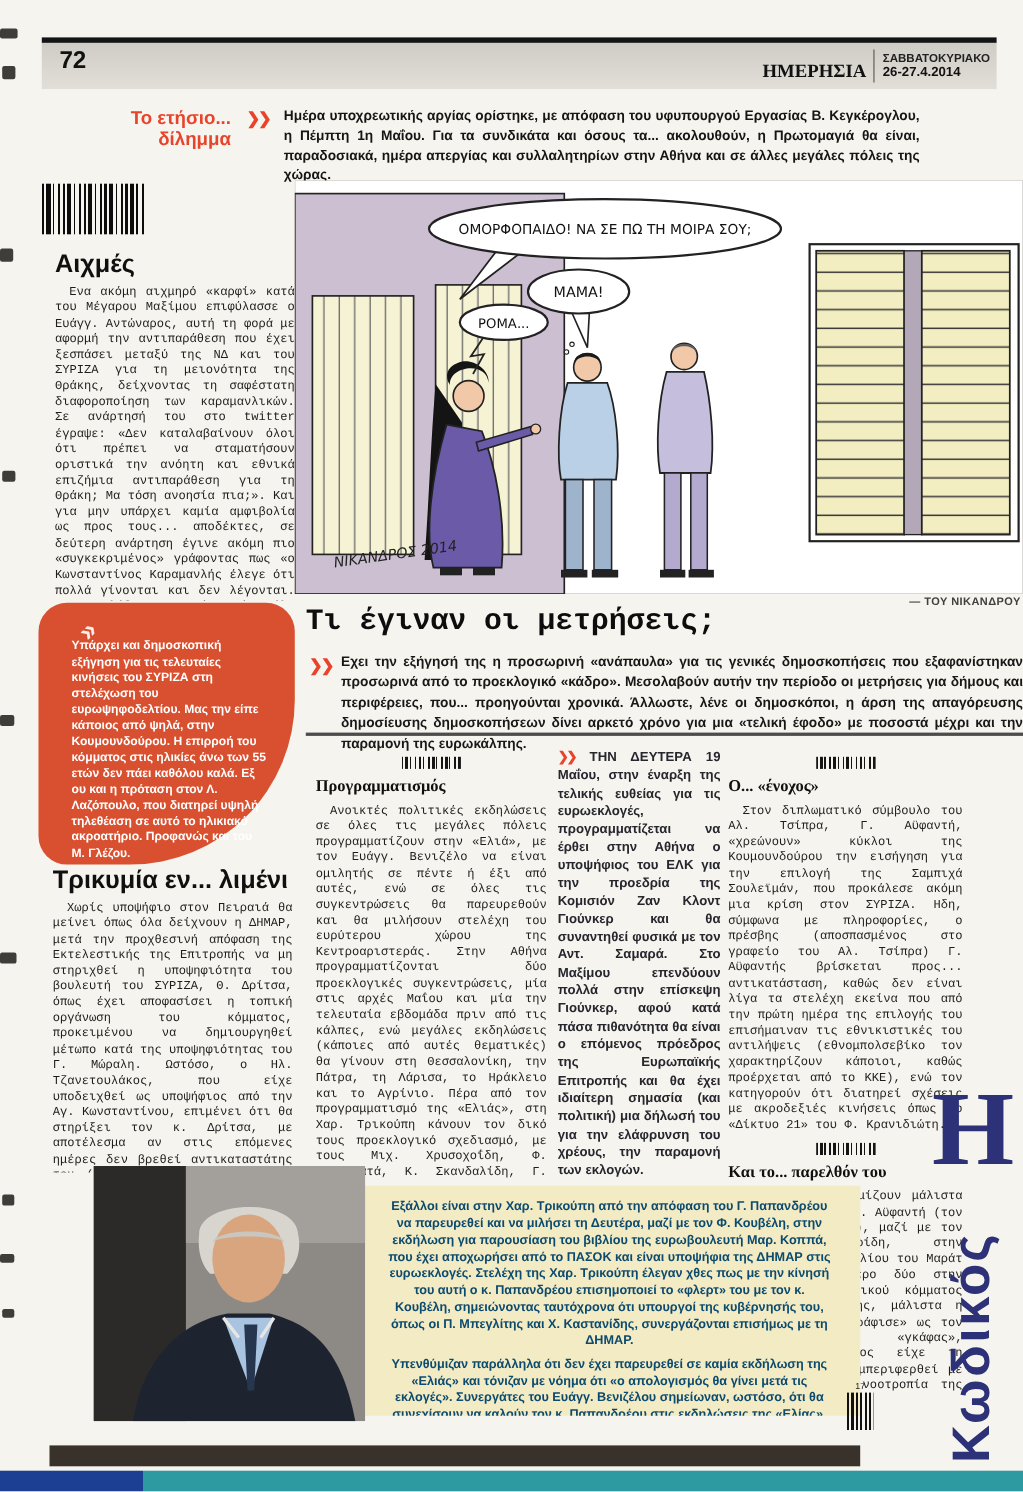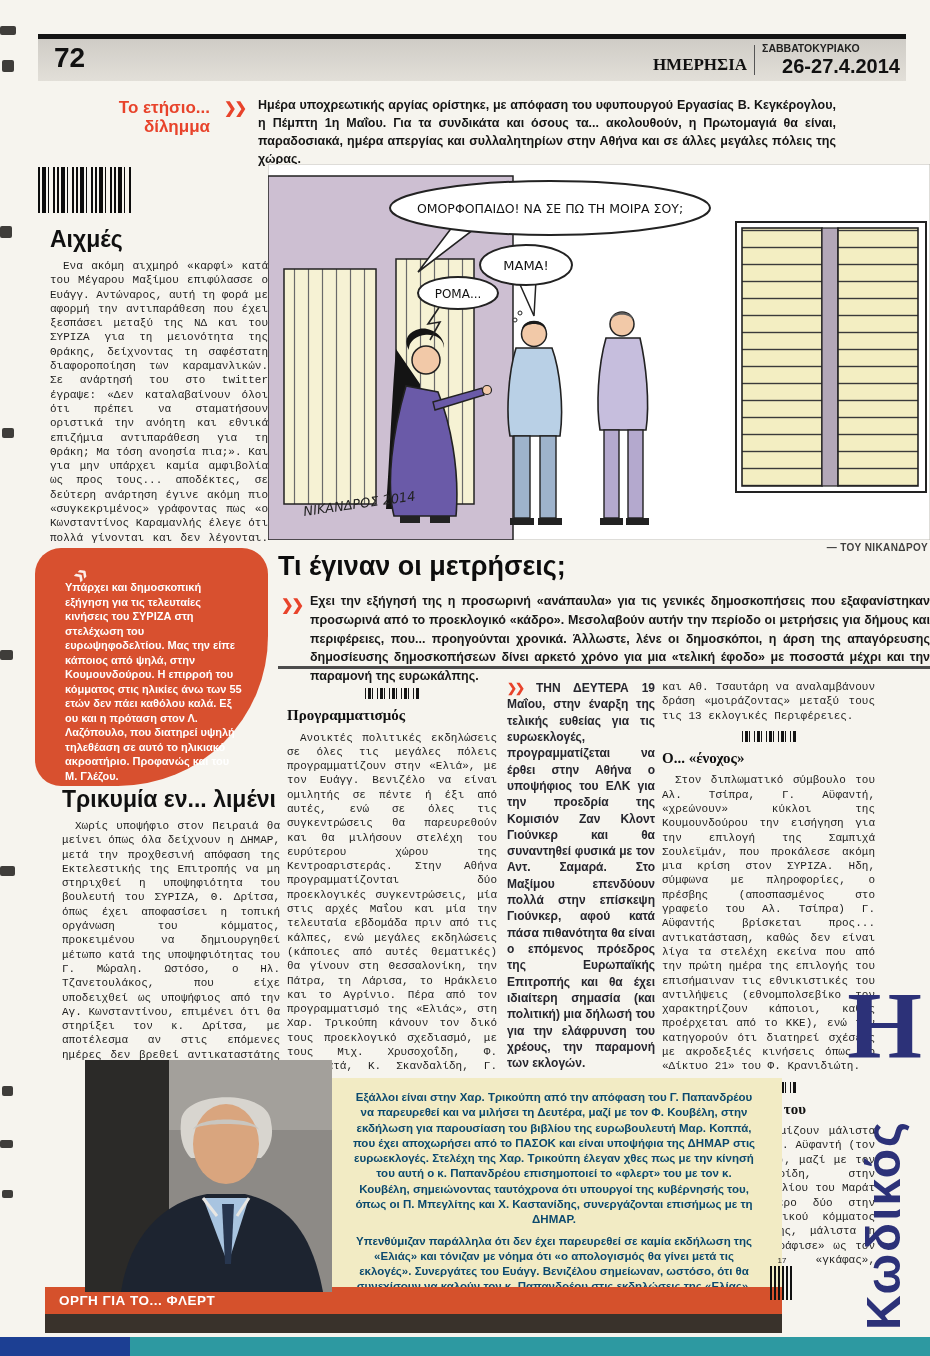--- a/index.html
+++ b/index.html
@@ -4,27 +4,27 @@
 <style>
   html,body{margin:0;padding:0;background:#dcd9d3;}
   .page{position:relative;width:930px;height:1356px;background:#f6f4ee;overflow:hidden;
         font-family:"Liberation Sans",sans-serif;}
   .abs{position:absolute;}
   .serif{font-family:"Liberation Serif",serif;color:#1d1d1d;text-align:justify;}
   .clip{overflow:hidden;}
   
   .hdr-rule{left:38px;top:34px;width:868px;height:5px;background:#141414;}
   .hdr-band{left:38px;top:39px;width:868px;height:42px;background:linear-gradient(#cfccc6,#e2dfd8);}
-  .pagenum{position:absolute;left:16px;top:3px;font-weight:bold;font-size:28px;color:#111;}
+  .pagenum{position:absolute;left:16px;top:3px;font-weight:bold;font-size:22px;color:#111;}
   .mast-group{position:absolute;right:6px;top:4px;display:flex;align-items:center;gap:7px;height:34px;}
   .masthead{font-family:"Liberation Serif",serif;font-weight:bold;font-size:17px;color:#111;padding-top:10px;}
   .mast-div{width:1px;height:30px;background:#555;}
   .edition{line-height:1.1;text-align:left;}
   .edition .e1{font-size:10.5px;font-weight:bold;color:#222;}
-  .edition .e2{font-size:20px;font-weight:bold;color:#111;margin-left:20px;}
+  .edition .e2{font-size:12px;font-weight:bold;color:#111;}
   
   .kicker{left:88px;top:98px;width:122px;text-align:right;color:#e8432b;font-weight:bold;
           font-size:17px;line-height:1.12;}
   .chev{color:#e8432b;font-weight:bold;font-size:15px;letter-spacing:-2px;}
   .intro-chev{left:224px;top:99px;}
   .intro-lead{left:258px;top:97px;width:578px;font-weight:bold;font-size:12.5px;line-height:1.43;color:#151515;text-align:justify;}
   
   .bc-big{background:repeating-linear-gradient(90deg,#0c0c0c 0 2px,transparent 2px 4px,#0c0c0c 4px 8px,transparent 8px 10px,#0c0c0c 10px 11px,transparent 11px 15px,#0c0c0c 15px 17px,transparent 17px 19px);}
   .bc-tl{left:38px;top:167px;width:94px;height:46px;}
   .bc-tr{left:855px;top:170px;width:75px;height:44px;}
@@ -39,23 +39,23 @@
   .h-sub{font-weight:bold;color:#101010;font-size:15px;margin:2px 0 5px 0;}
   .body-sm{font-size:11px;line-height:1.3;}
   .body-sm p{margin:0;text-indent:13px;font-family:Liberation Mono, monospace;}
   .body-sm p.noind{text-indent:0;}
   .colL1{left:50px;top:226px;width:218px;height:320px;}
   .rednote{left:35px;top:548px;width:233px;height:238px;background:#d8502f;color:#fff;
      border-radius:26px 26px 150px 26px;padding:10px 26px 14px 30px;box-sizing:border-box;}
   .rednote .ricon{display:block;color:rgba(255,255,255,.9);font-size:24px;font-weight:bold;
      transform:rotate(-45deg);width:30px;line-height:20px;margin:0 0 2px 6px;}
   .rednote .rtext{font-weight:bold;font-size:11px;line-height:1.32;text-align:left;}
-  .colL2{left:62px;top:786px;width:218px;height:280px;}
-  
-  .met-title{left:278px;top:551px;font-size:27px;font-weight:bold;color:#0d0d0d;}
+  .colL2{left:48px;top:786px;width:218px;height:280px;}
+  
+  .met-title{left:278px;top:551px;font-size:27px;font-weight:bold;color:#0d0d0d;font-family:Liberation Mono, monospace;}
   .met-chev{left:281px;top:596px;}
   .met-lead{left:310px;top:592px;width:620px;font-weight:bold;font-size:12.5px;line-height:1.5;color:#181818;text-align:justify;}
   .met-rule{left:278px;top:666px;width:652px;height:3px;background:#4c4c4c;}
   .col1{left:287px;top:680px;width:210px;height:392px;}
   .col2{left:507px;top:680px;width:148px;height:402px;font-weight:bold;font-size:12px;line-height:1.36;color:#26262e;text-align:justify;}
   .col2 .chev{font-size:12px;}
   .col3{left:662px;top:680px;width:213px;height:585px;}
   
   .cream{left:180px;top:1078px;width:602px;height:209px;background:#f2ebc4;box-sizing:border-box;
      padding:12px 24px 8px 170px;color:#0c4a6e;}
@@ -232,35 +232,31 @@
     <h3 class="h-sub">Προγραμματισμός</h3>
     <p>Ανοικτές πολιτικές εκδηλώσεις σε όλες τις μεγάλες πόλεις προγραμματίζουν στην «Ελιά», με τον Ευάγγ. Βενιζέλο να είναι ομιλητής σε πέντε ή έξι από αυτές, ενώ σε όλες τις συγκεντρώσεις θα παρευρεθούν και θα μιλήσουν στελέχη του ευρύτερου χώρου της Κεντροαριστεράς. Στην Αθήνα προγραμματίζονται δύο προεκλογικές συγκεντρώσεις, μία στις αρχές Μαΐου και μία την τελευταία εβδομάδα πριν από τις κάλπες, ενώ μεγάλες εκδηλώσεις (κάποιες από αυτές θεματικές) θα γίνουν στη Θεσσαλονίκη, την Πάτρα, τη Λάρισα, το Ηράκλειο και το Αγρίνιο. Πέρα από τον προγραμματισμό της «Ελιάς», στη Χαρ. Τρικούπη κάνουν τον δικό τους προεκλογικό σχεδιασμό, με τους Μιχ. Χρυσοχοΐδη, Φ. Γεννηματά, Κ. Σκανδαλίδη, Γ. Μανιάτη</p>
   </div>
 
   <div class="abs col2 clip">
     <span class="chev">❯❯</span>
     <span>ΤΗΝ ΔΕΥΤΕΡΑ 19</span><span> Μαΐου, στην έναρξη της τελικής ευθείας για τις ευρωεκλογές, προγραμματίζεται να έρθει στην Αθήνα ο υποψήφιος του ΕΛΚ για την προεδρία της Κομισιόν Ζαν Κλοντ Γιούνκερ και θα συναντηθεί φυσικά με τον Αντ. Σαμαρά. Στο Μαξίμου επενδύουν πολλά στην επίσκεψη Γιούνκερ, αφού κατά πάσα πιθανότητα θα είναι ο επόμενος πρόεδρος της Ευρωπαϊκής Επιτροπής και θα έχει ιδιαίτερη σημασία (και πολιτική) μια δήλωσή του για την ελάφρυνση του χρέους, την παραμονή των εκλογών.</span>
   </div>
 
   <div class="abs col3 clip serif body-sm">
-    <p class="noind">και Αθ. Τσαυτάρη να αναλαμβάνουν δράση «μοιράζοντας» μεταξύ τους τις 13 εκλογικές Περιφέρειες.</p>
     <div class="bc-div"></div>
     <h3 class="h-sub">Ο... «ένοχος»</h3>
     <p>Στον διπλωματικό σύμβουλο του Αλ. Τσίπρα, Γ. Αϋφαντή, «χρεώνουν» κύκλοι της Κουμουνδούρου την εισήγηση για την επιλογή της Σαμπιχά Σουλεϊμάν, που προκάλεσε ακόμη μια κρίση στον ΣΥΡΙΖΑ. Ηδη, σύμφωνα με πληροφορίες, ο πρέσβης (αποσπασμένος στο γραφείο του Αλ. Τσίπρα) Γ. Αϋφαντής βρίσκεται προς... αντικατάσταση, καθώς δεν είναι λίγα τα στελέχη εκείνα που από την πρώτη ημέρα της επιλογής του επισήμαιναν τις εθνικιστικές του αντιλήψεις (εθνομπολσεβίκο τον χαρακτηρίζουν κάποιοι, καθώς προέρχεται από το ΚΚΕ), ενώ τον κατηγορούν ότι διατηρεί σχέσεις με ακροδεξιές κινήσεις όπως το «Δίκτυο 21» του Φ. Κρανιδιώτη.</p>
     <div class="bc-div"></div>
     <h3 class="h-sub">Και το... παρελθόν του</h3>
     <p>Οι ίδιοι υπενθυμίζουν μάλιστα τη συμμετοχή του Γ. Αϋφαντή (τον Οκτώβριο του 2012), μαζί με τον Σάββα Καλεντερίδη, στην παρουσίαση του βιβλίου του Μαράτ Καραγκιλάν, νούμερο δύο στην ηγεσία του κουρδικού κόμματος PPK. Σε άρθρο της, μάλιστα η «Αυγή» τον «φωτογράφισε» ως τον εισηγητή της «γκάφας», διερωτώμενη «ποιος είχε τη φαεινή ιδέα να συμπεριφερθεί με την αραχνιασμένη νοοτροπία της ΕΥΠ και να υποβάλει στον ΣΥΡΙΖΑ, σχεδόν λάθρα, την υποψηφιότητα της Σαμπιχά Σουλεϊμάν που έχει υιοθετηθεί εδώ και χρόνια από την ελληνική ακροδεξιά;».</p>
   </div>
 
   <div class="abs cream clip">
     <p>Εξάλλοι είναι στην Χαρ. Τρικούπη από την απόφαση του Γ. Παπανδρέου να παρευρεθεί και να μιλήσει τη Δευτέρα, μαζί με τον Φ. Κουβέλη, στην εκδήλωση για παρουσίαση του βιβλίου της ευρωβουλευτή Μαρ. Κοππά, που έχει αποχωρήσει από το ΠΑΣΟΚ και είναι υποψήφια της ΔΗΜΑΡ στις ευρωεκλογές. Στελέχη της Χαρ. Τρικούπη έλεγαν χθες πως με την κίνησή του αυτή ο κ. Παπανδρέου επισημοποιεί το «φλερτ» του με τον κ. Κουβέλη, σημειώνοντας ταυτόχρονα ότι υπουργοί της κυβέρνησής του, όπως οι Π. Μπεγλίτης και Χ. Καστανίδης, συνεργάζονται επισήμως με τη ΔΗΜΑΡ.</p>
     <p>Υπενθύμιζαν παράλληλα ότι δεν έχει παρευρεθεί σε καμία εκδήλωση της «Ελιάς» και τόνιζαν με νόημα ότι «ο απολογισμός θα γίνει μετά τις εκλογές». Συνεργάτες του Ευάγγ. Βενιζέλου σημείωναν, ωστόσο, ότι θα συνεχίσουν να καλούν τον κ. Παπανδρέου στις εκδηλώσεις της «Ελίας», θέλοντας προφανώς να τον... εκθέσουν.</p>
-  </div>
-  <div class="abs band-orange">
-    <span>ΟΡΓΗ ΓΙΑ ΤΟ... ΦΛΕΡΤ</span>
   </div>
   <div class="abs band-dark"></div>
 
   <div class="abs photo">
     <svg width="247" height="232" viewBox="0 0 247 232" xmlns="http://www.w3.org/2000/svg">
       <rect x="0" y="0" width="247" height="232" fill="#8d8a86"></rect>
       <rect x="0" y="0" width="84" height="232" fill="#2b2a28"></rect>
       <rect x="84" y="0" width="163" height="70" fill="#a3a09b"></rect>
       <path d="M96,62 C96,30 184,28 186,62 C190,80 182,92 176,98 L106,98 C100,92 94,80 96,62 Z" fill="#d8d5cf"></path>
       <ellipse cx="141" cy="84" rx="33" ry="40" fill="#d9a57e"></ellipse>

